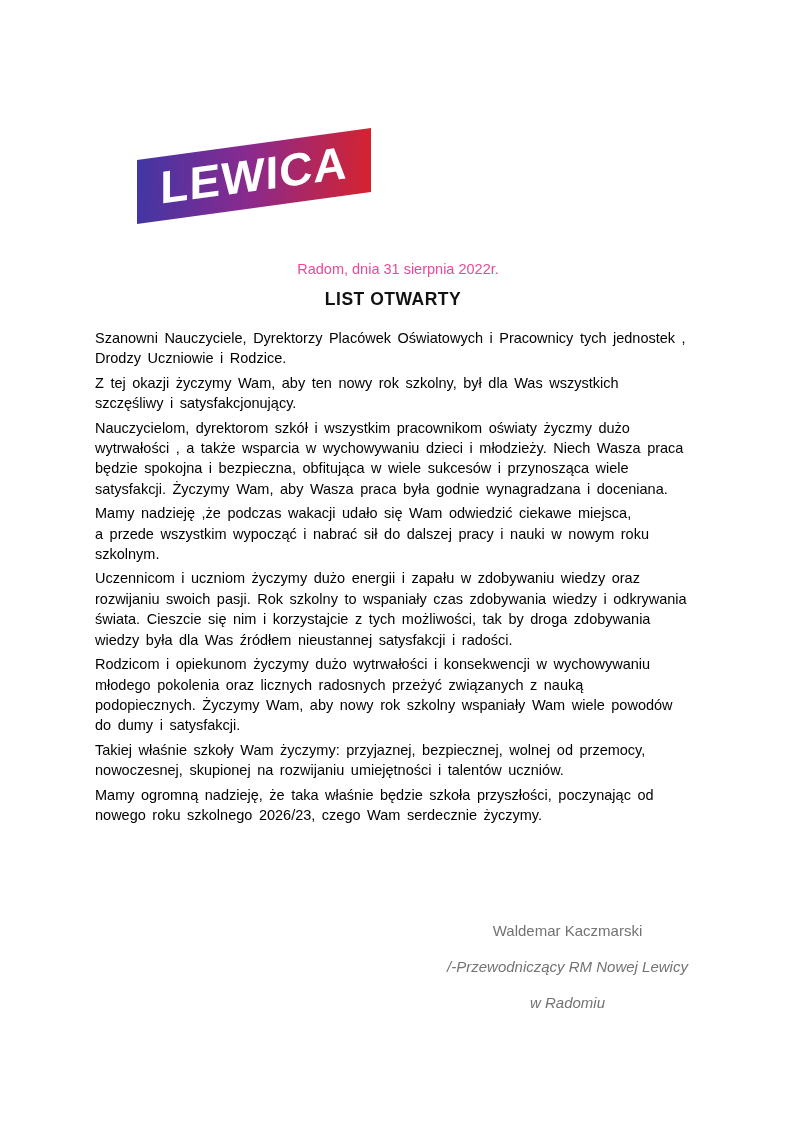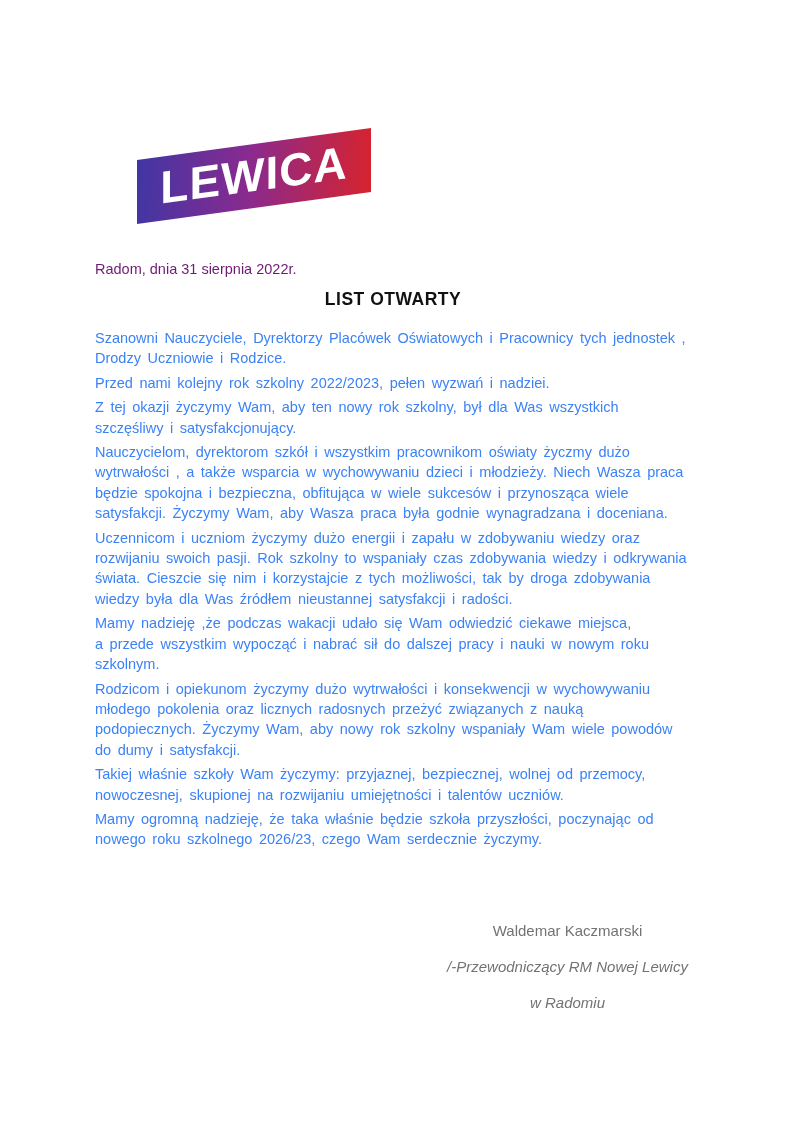--- a/index.html
+++ b/index.html
@@ -39,23 +39,23 @@
     line-height: 1;
     padding-bottom: 3px;
   }
 
   
   .dateline {
     position: absolute;
     left: 95px;
     top: 261px;
     width: 606px;
-    text-align: left;
+    text-align: center;
     font-size: 14.5px;
-    color: #701a75;
+    color: #ec4899;
   }
   .letter-title {
     position: absolute;
     left: 0;
     top: 289px;
     width: 786px;
     margin: 0;
     text-align: center;
     font-size: 17.5px;
     font-weight: 700;
@@ -69,21 +69,21 @@
     left: 95px;
     top: 328px;
     width: 640px;
   }
   .letter-body p {
     margin: 0 0 4px 0;
     font-size: 14.5px;
     line-height: 20.4px;
     word-spacing: 2.5px;
     white-space: pre; 
-    color: #3b82f6;
+    color: #000000;
   }
 
   
   .signature {
     position: absolute;
     left: 340px;
     top: 921px;
     width: 455px;
     text-align: center;
   }
@@ -106,34 +106,33 @@
     <span class="logo-text">LEWICA</span>
   </div>
 
   <div class="dateline">Radom, dnia 31 sierpnia 2022r.</div>
 
   <h1 class="letter-title">LIST OTWARTY</h1>
 
   <div class="letter-body">
     <p>Szanowni Nauczyciele, Dyrektorzy Placówek Oświatowych i Pracownicy tych jednostek ,
 Drodzy Uczniowie i Rodzice.</p>
-    <p>Przed nami kolejny rok szkolny 2022/2023, pełen wyzwań i nadziei.</p>
     <p>Z tej okazji życzymy Wam, aby ten nowy rok szkolny, był dla Was wszystkich
 szczęśliwy i satysfakcjonujący.</p>
     <p>Nauczycielom, dyrektorom szkół i wszystkim pracownikom oświaty życzmy dużo
 wytrwałości , a także wsparcia w wychowywaniu dzieci i młodzieży. Niech Wasza praca
 będzie spokojna i bezpieczna, obfitująca w wiele sukcesów i przynosząca wiele
 satysfakcji. Życzymy Wam, aby Wasza praca była godnie wynagradzana i doceniana.</p>
+    <p>Mamy nadzieję ,że podczas wakacji udało się Wam odwiedzić ciekawe miejsca,
+a przede wszystkim wypocząć i nabrać sił do dalszej pracy i nauki w nowym roku
+szkolnym.</p>
     <p>Uczennicom i uczniom życzymy dużo energii i zapału w zdobywaniu wiedzy oraz
 rozwijaniu swoich pasji. Rok szkolny to wspaniały czas zdobywania wiedzy i odkrywania
 świata. Cieszcie się nim i korzystajcie z tych możliwości, tak by droga zdobywania
 wiedzy była dla Was źródłem nieustannej satysfakcji i radości.</p>
-    <p>Mamy nadzieję ,że podczas wakacji udało się Wam odwiedzić ciekawe miejsca,
-a przede wszystkim wypocząć i nabrać sił do dalszej pracy i nauki w nowym roku
-szkolnym.</p>
     <p>Rodzicom i opiekunom życzymy dużo wytrwałości i konsekwencji w wychowywaniu
 młodego pokolenia oraz licznych radosnych przeżyć związanych z nauką
 podopiecznych. Życzymy Wam, aby nowy rok szkolny wspaniały Wam wiele powodów
 do dumy i satysfakcji.</p>
     <p>Takiej właśnie szkoły Wam życzymy: przyjaznej, bezpiecznej, wolnej od przemocy,
 nowoczesnej, skupionej na rozwijaniu umiejętności i talentów uczniów.</p>
     <p>Mamy ogromną nadzieję, że taka właśnie będzie szkoła przyszłości, poczynając od
 nowego roku szkolnego 2026/23, czego Wam serdecznie życzymy.</p>
   </div>
 

